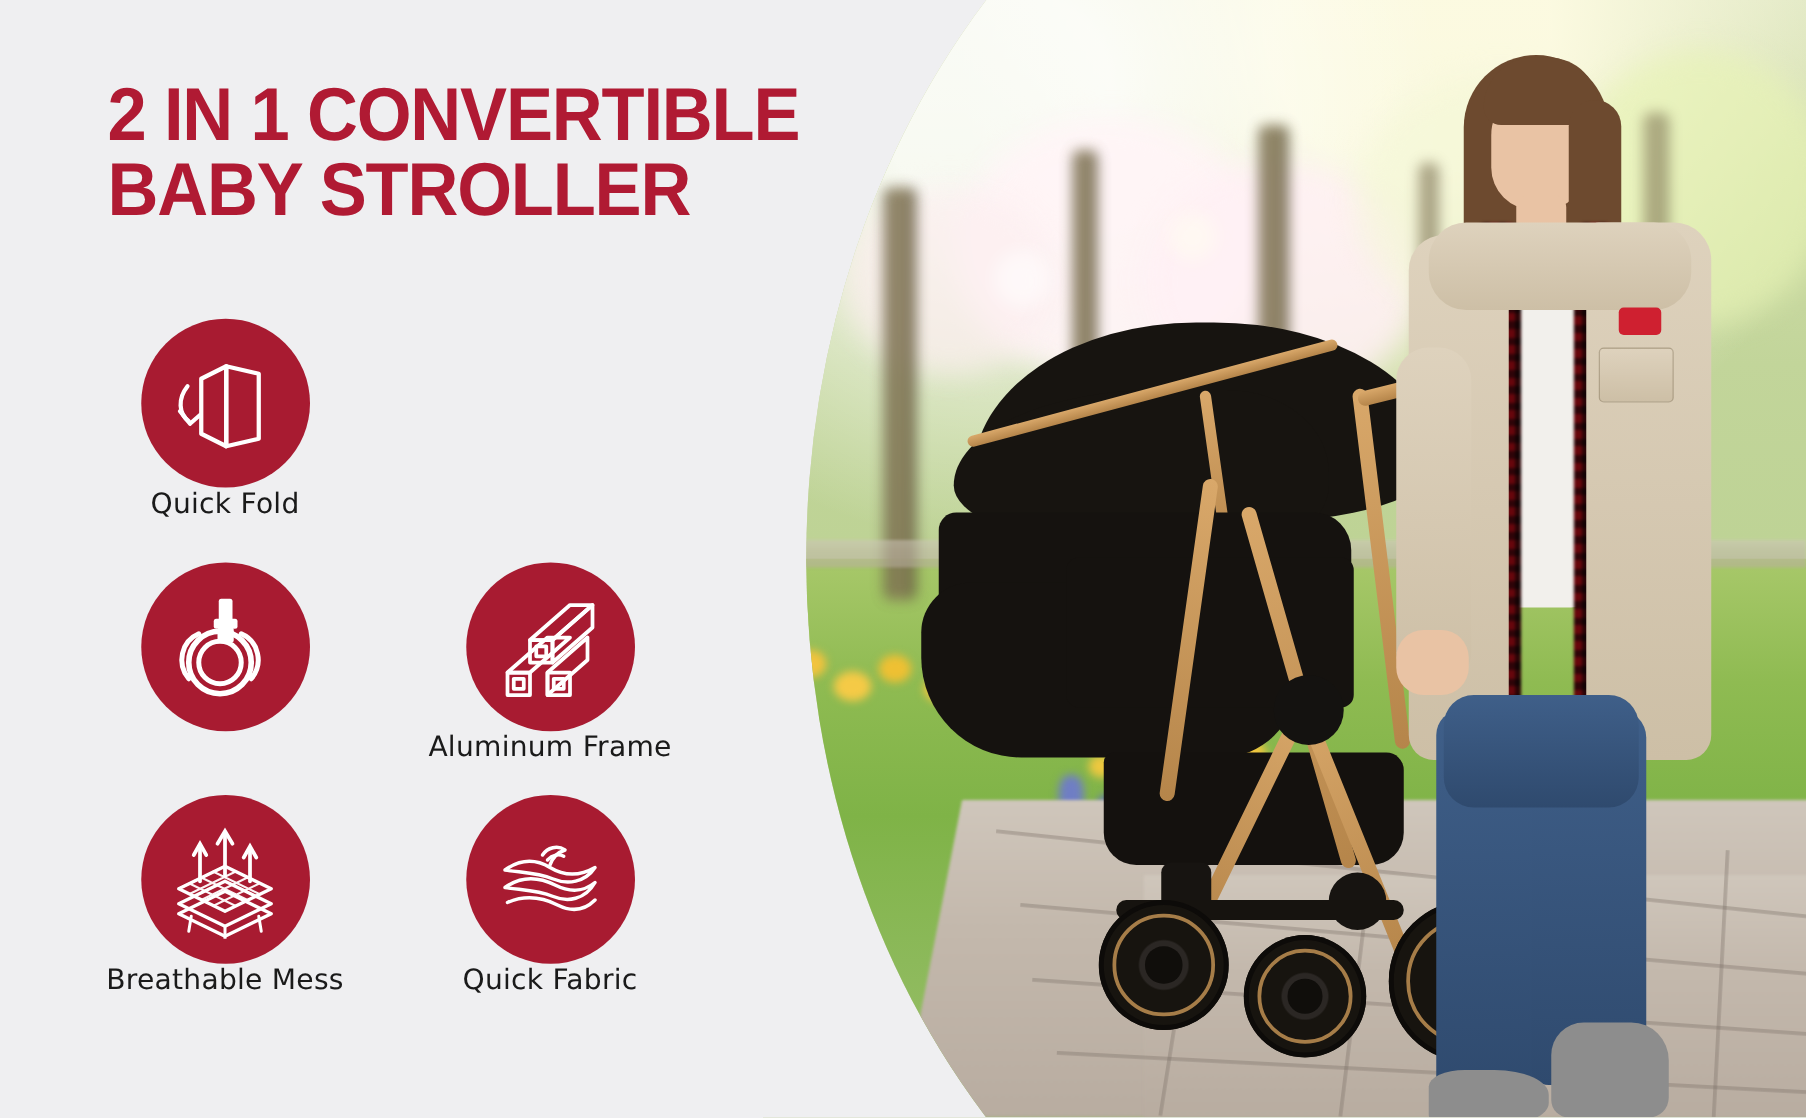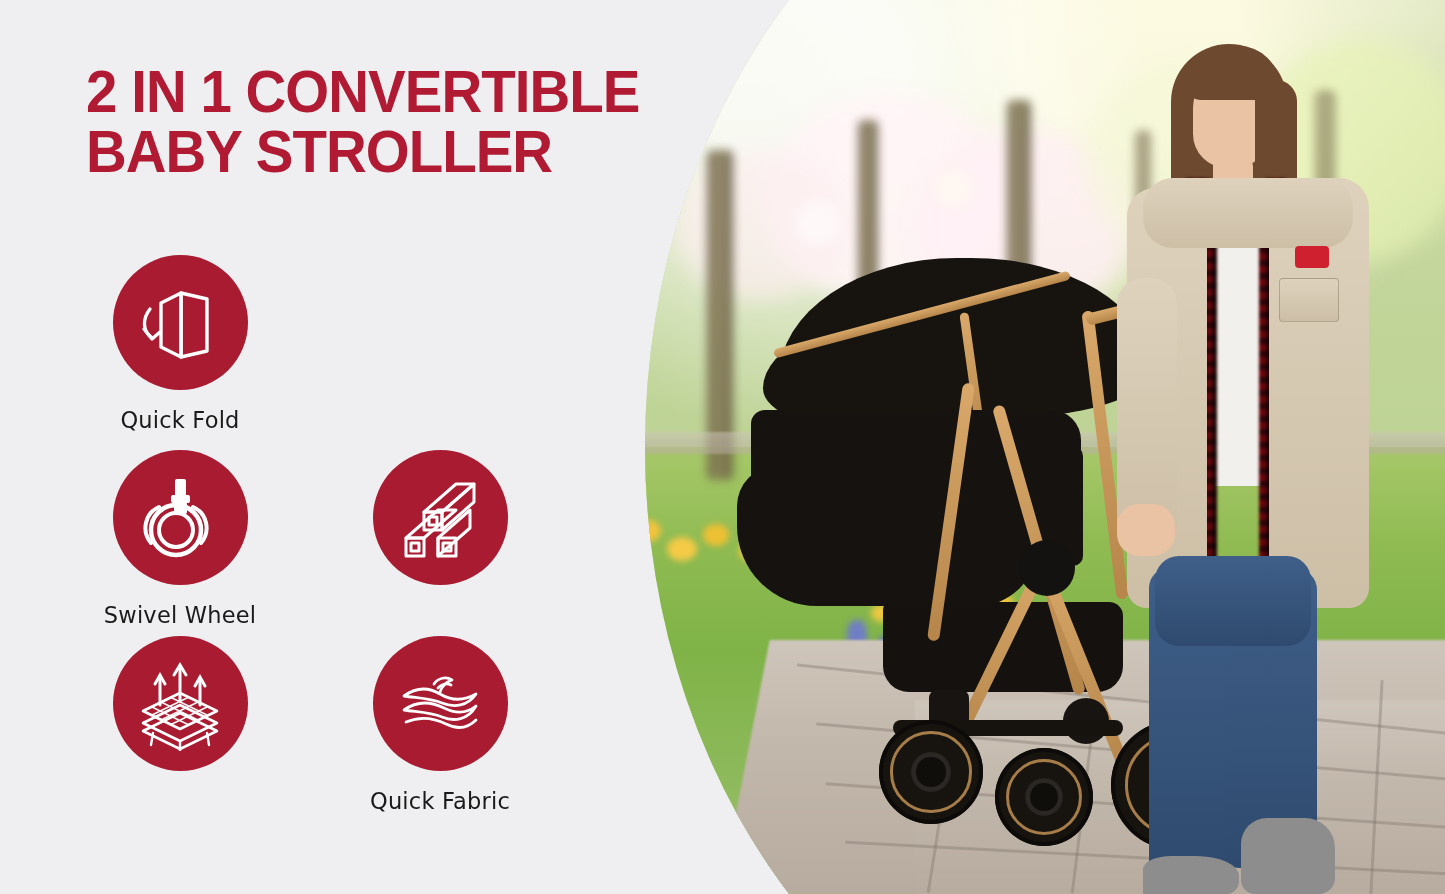--- a/index.html
+++ b/index.html
@@ -38,21 +38,20 @@
 
   .circle{
     position:relative;
     width:135px;height:135px;border-radius:50%;
     background:#a81b31;
     margin:0 auto;
     display:flex;align-items:center;justify-content:center;
   }
   .circle svg{display:block;}
   .feature-label{
-    margin-top:17px;
     font-size:22.5px;
     color:#1a1a1a;
     letter-spacing:0.2px;
     white-space:nowrap;
     font-family:"DejaVu Sans","Liberation Sans",sans-serif;
   }
 
   
   #photo-wrap{
     position:absolute;right:0;top:0;width:830px;height:894px;
@@ -167,21 +166,20 @@
               <rect x="40" y="6" width="11" height="18" rx="2" fill="#fff"></rect>
               <rect x="36" y="22" width="19" height="8" rx="2" fill="#fff"></rect>
               <rect x="39" y="29" width="13" height="12" rx="2" fill="#fff"></rect>
               <path d="M24 34 C10 40 6 58 16 70" stroke="#fff" stroke-width="4" fill="none" stroke-linecap="round"></path>
               <path d="M58 34 C72 40 76 58 66 70" stroke="#fff" stroke-width="4" fill="none" stroke-linecap="round"></path>
               <circle cx="41" cy="57" r="25" stroke="#fff" stroke-width="4.5" fill="none"></circle>
               <circle cx="41" cy="57" r="17" stroke="#fff" stroke-width="4" fill="none"></circle>
             </svg>
           </span>
         </div>
-        <div class="feature-label">Swivel Wheel</div>
       </div>
 
       <div class="feature col1 row1">
         <div class="circle">
           <span>
             <svg width="92" height="92" viewBox="0 0 92 92" fill="none" stroke="#fff" stroke-width="3" stroke-linejoin="round">
 
               <path d="M30 40 L62 12 L80 12 L48 40 Z"></path>
               <rect x="30" y="40" width="18" height="18"></rect>
               <rect x="35" y="45" width="8" height="8"></rect>
@@ -190,20 +188,21 @@
               <path d="M12 66 L44 38 L62 38 L30 66 Z"></path>
               <rect x="12" y="66" width="18" height="18"></rect>
               <rect x="17" y="71" width="8" height="8"></rect>
 
               <path d="M44 66 L76 38 L76 56 L44 84 Z"></path>
               <rect x="44" y="66" width="18" height="18"></rect>
               <rect x="49" y="71" width="8" height="8"></rect>
             </svg>
           </span>
         </div>
+        <div class="feature-label">Aluminum Frame</div>
       </div>
 
       <div class="feature col0 row2">
         <div class="circle">
           <span>
             <svg width="94" height="94" viewBox="0 0 94 94" fill="none">
               <g stroke="#fff" stroke-width="3" stroke-linecap="round">
                 <path d="M47 44 L47 10"></path>
                   <path d="M41 18 L47 8 L53 18"></path>
                 <path d="M27 48 L27 20"></path>
@@ -220,20 +219,21 @@
                 <path d="M28 45 L65 63 M37 40 L74 58 M19 50 L56 68 M56 40 L19 58 M65 45 L28 63 M47 36 L10 54 M74 50 L37 68"></path>
               </g>
               <g stroke="#fff" stroke-width="2.4" stroke-linecap="round">
                 <path d="M20 76 L18 88"></path>
                   <path d="M47 84 L47 94"></path>
                   <path d="M74 76 L76 88"></path>
               </g>
             </svg>
           </span>
         </div>
+        <div class="feature-label">Breathable Mess</div>
       </div>
 
       <div class="feature col1 row2">
         <div class="circle">
           <span>
             <svg width="92" height="92" viewBox="0 0 92 92" fill="none" stroke="#fff" stroke-width="2.8" stroke-linecap="round" stroke-linejoin="round">
               <path d="M10 38 C24 28 36 30 46 36 C56 42 68 44 82 36 C74 48 60 50 48 45 C36 40 22 40 10 38 Z"></path>
               <path d="M10 52 C24 42 38 44 50 50 C62 56 72 56 82 48 C74 62 60 64 48 59 C36 54 22 54 10 52 Z"></path>
               <path d="M12 64 C26 58 40 60 52 66 C64 72 74 70 82 62"></path>
               <path d="M40 26 C44 20 52 18 58 22 C52 24 48 28 46 34"></path>

